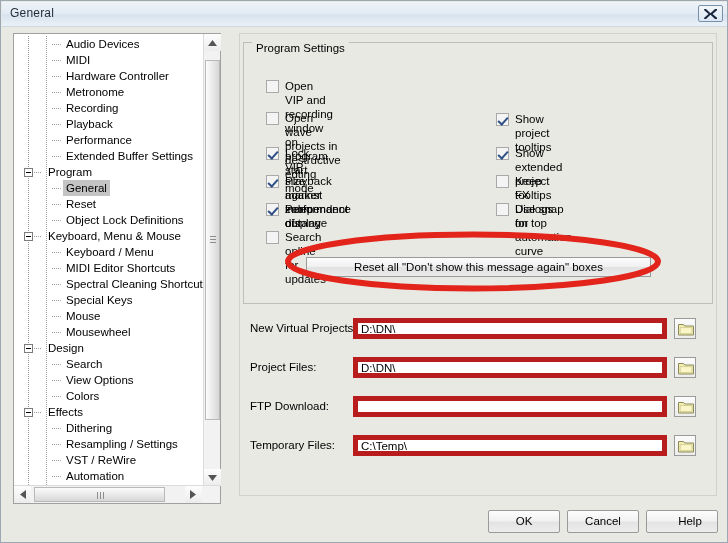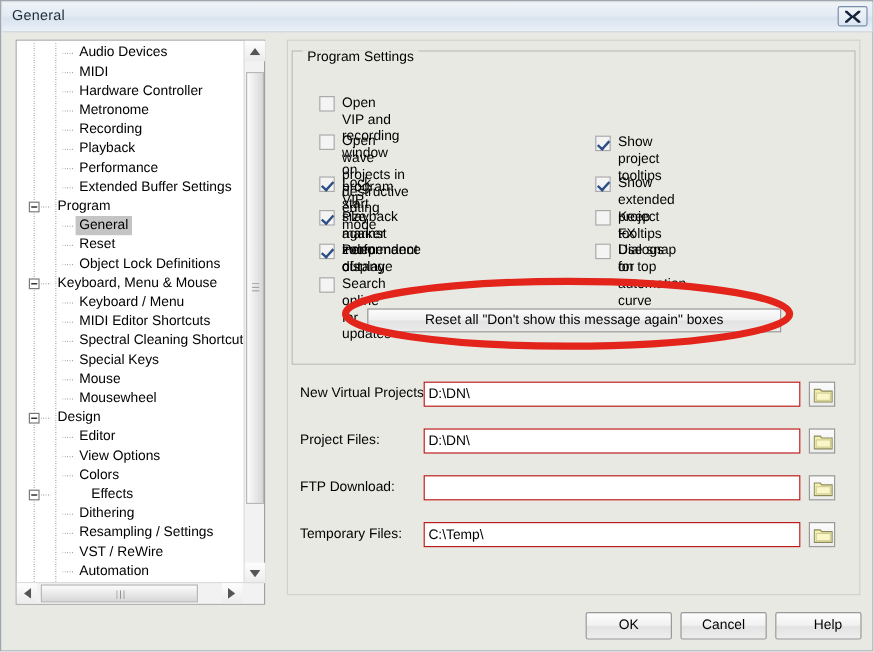--- a/index.html
+++ b/index.html
@@ -267,21 +267,21 @@
     left: 10px; top: 4px;
     font-size: 11.5px;
     color: #000;
   }
   .pinput {
     position: absolute;
     left: 113px; top: 0;
     width: 314px; height: 21px;
     box-sizing: border-box;
     background: #ffffff;
-    border: 1px solid #b91c1c;
+    border: 5px solid #b91c1c;
     font-family: "Liberation Sans", sans-serif;
     font-size: 11.5px;
     color: #000;
     padding: 0 3px;
     outline: none;
   }
   .pbtn {
     position: absolute;
     left: 434px; top: 0;
     width: 22px; height: 21px;
@@ -409,34 +409,34 @@
             <div class="hdash" style="left: 38px; width: 9px;"></div>
             <span class="lbl" style="left: 52px;">Mousewheel</span>
           </div>
           <div class="tnode">
             <div class="expander" style="left: 10px;"></div>
             <div class="hdash" style="left: 20px; width: 8px;"></div>
             <span class="lbl" style="left: 34px;">Design</span>
           </div>
           <div class="tnode">
             <div class="hdash" style="left: 38px; width: 9px;"></div>
-            <span class="lbl" style="left: 52px;">Editor</span>
+            <span class="lbl" style="left: 52px;">Search</span>
           </div>
           <div class="tnode">
             <div class="hdash" style="left: 38px; width: 9px;"></div>
             <span class="lbl" style="left: 52px;">View Options</span>
           </div>
           <div class="tnode">
             <div class="hdash" style="left: 38px; width: 9px;"></div>
             <span class="lbl" style="left: 52px;">Colors</span>
           </div>
           <div class="tnode">
             <div class="expander" style="left: 10px;"></div>
             <div class="hdash" style="left: 20px; width: 8px;"></div>
-            <span class="lbl" style="left: 34px; margin-left: 28px;">Effects</span>
+            <span class="lbl" style="left: 34px;">Effects</span>
           </div>
           <div class="tnode">
             <div class="hdash" style="left: 38px; width: 9px;"></div>
             <span class="lbl" style="left: 52px;">Dithering</span>
           </div>
           <div class="tnode">
             <div class="hdash" style="left: 38px; width: 9px;"></div>
             <span class="lbl" style="left: 52px;">Resampling / Settings</span>
           </div>
           <div class="tnode">

